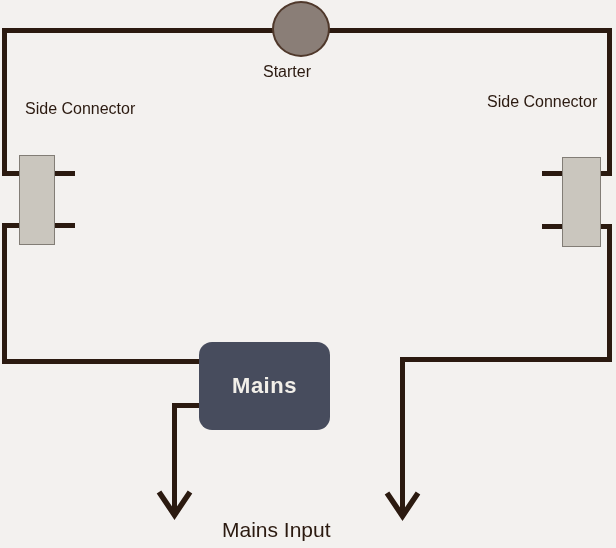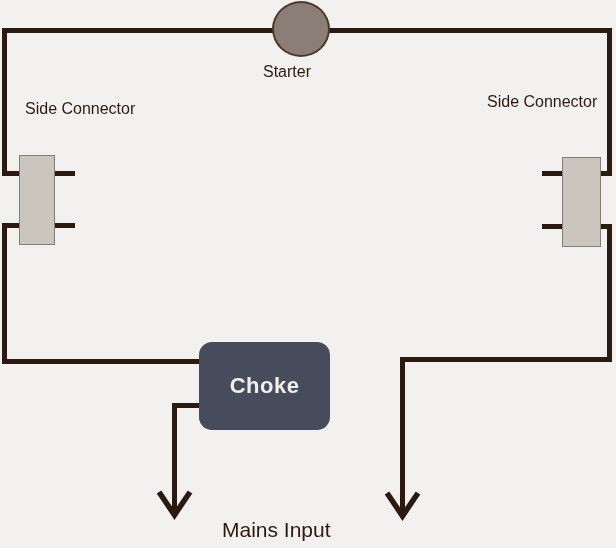--- a/index.html
+++ b/index.html
@@ -103,21 +103,21 @@
   <div class="wire" style="left:601px; top:224px; width:11px; height:5px;"></div>
 
   <div class="wire" style="left:172px; top:403px; width:27px; height:5px;"></div>
   <div class="wire" style="left:172px; top:403px; width:5px; height:108px;"></div>
 
   <div id="starter-circle"></div>
   <div id="connector-left" class="connector-rect"></div>
   <div id="connector-right" class="connector-rect"></div>
 
   <div id="choke-box">
-    <span class="choke-label">Choke</span>
+    <span class="choke-label">Mains</span>
   </div>
 
   <svg class="arrowhead" style="left:155px; top:487px;" viewBox="0 0 40 34">
     <polyline points="4,5 19.5,28 35,5"></polyline>
   </svg>
   <svg class="arrowhead" style="left:383px; top:488px;" viewBox="0 0 40 34">
     <polyline points="4,5 19.5,28 35,5"></polyline>
   </svg>
 
   <div class="label" style="left:263px; top:58px;">Starter</div>

